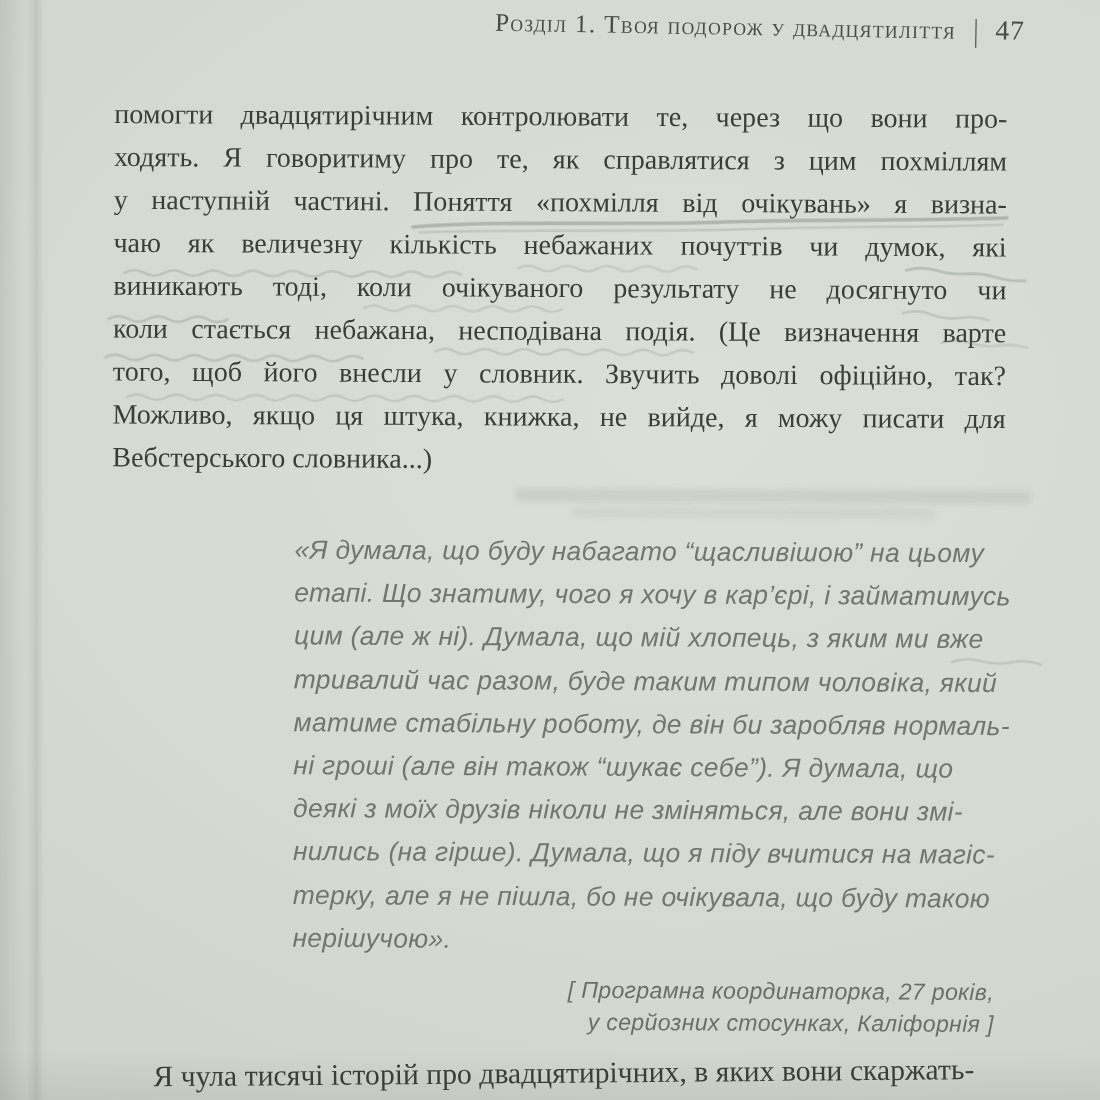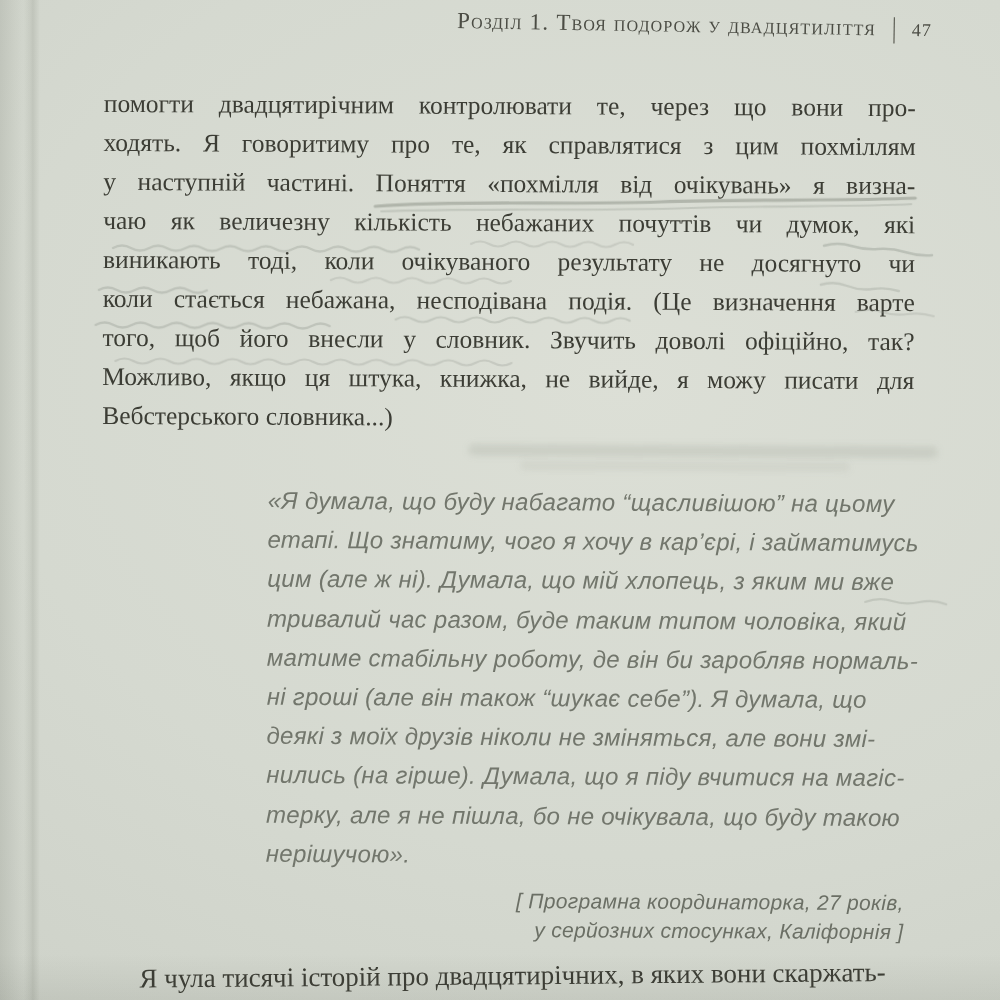--- a/index.html
+++ b/index.html
@@ -31,21 +31,21 @@
   .content { position: absolute; inset: 0; transform: rotate(0.3deg); transform-origin: 50% 45%; }
 
   .running-header {
     position: absolute; top: 10px; right: 70px; text-align: right;
     color: #4b4c44; transform: rotate(0.7deg); transform-origin: right top;
     font-family: "Liberation Serif", serif;
     font-variant: small-caps; letter-spacing: 1.2px; font-size: 23px; line-height: 34px;
     white-space: nowrap;
   }
   .running-header .sep { display: inline-block; margin: 0 14px 0 16px; color: #5a5b52; font-variant: normal; transform: scaleY(1.25); }
-  .running-header .pagenum { font-variant: normal; font-size: 18px; letter-spacing: 1px; }
+  .running-header .pagenum { font-variant: normal; font-size: 25px; letter-spacing: 1px; }
 
   .body-par { position: absolute; left: 102px; top: 86px; width: 812px; color: #3c3d35; }
   .body-line {
     height: 39px; line-height: 39px; font-size: 25.5px;
     text-align: justify; text-align-last: justify; white-space: normal; overflow: visible;
   }
   .body-line:last-child { text-align-last: left; }
 
   .quote { position: absolute; left: 268px; top: 482px; width: 640px; color: #72766c; }
   .quote-line {

